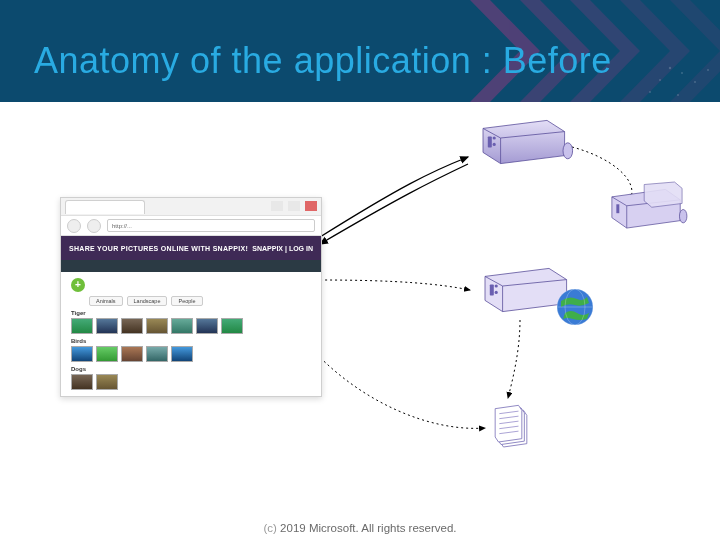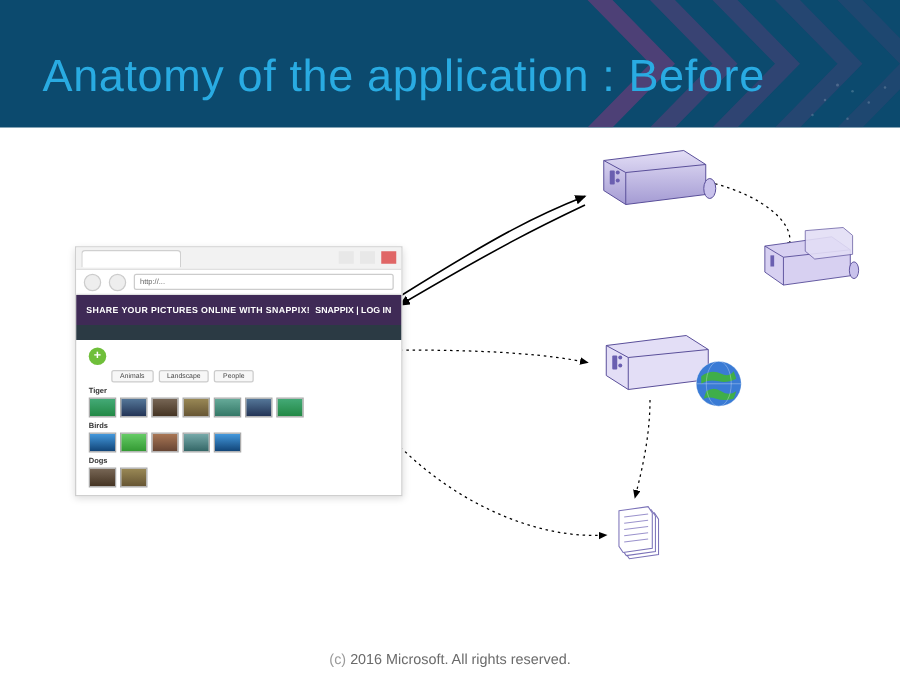--- a/index.html
+++ b/index.html
@@ -212,16 +212,16 @@
           <line x1="17" y1="32" x2="40" y2="29"></line>
           <line x1="17" y1="38" x2="40" y2="35"></line>
           <line x1="17" y1="44" x2="40" y2="41"></line>
         </g>
       </svg>
     </div>
 
   </div>
 
   <div class="footer">
-    <span class="c">(c)</span><span> 2016 Microsoft. All rights reserved.</span>
+    <span class="c">(c)</span><span> 2019 Microsoft. All rights reserved.</span>
   </div>
 
 </div>
 
 </body></html>

